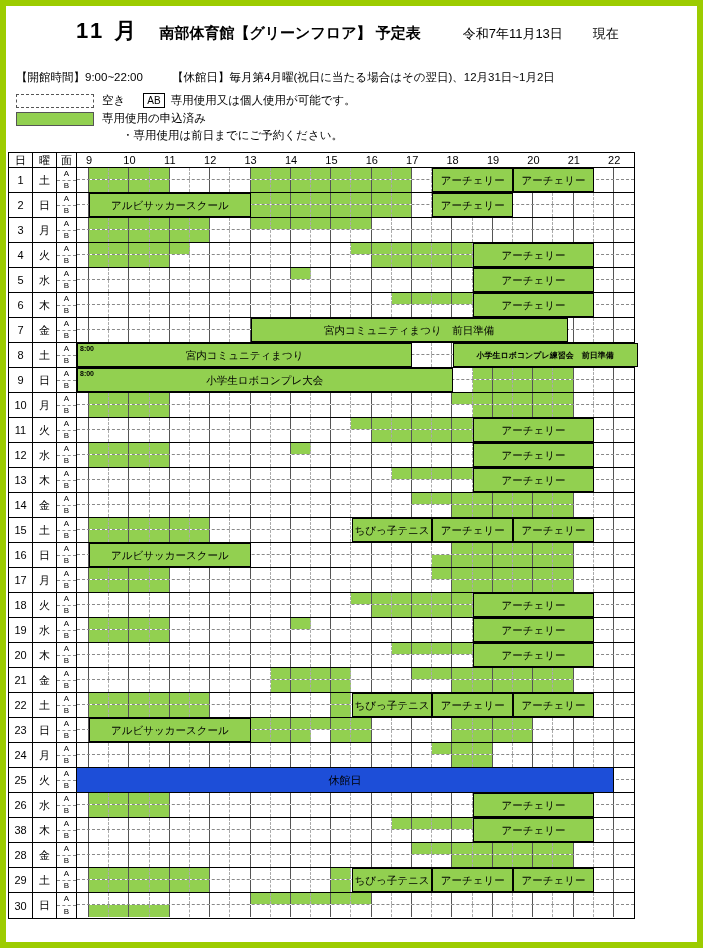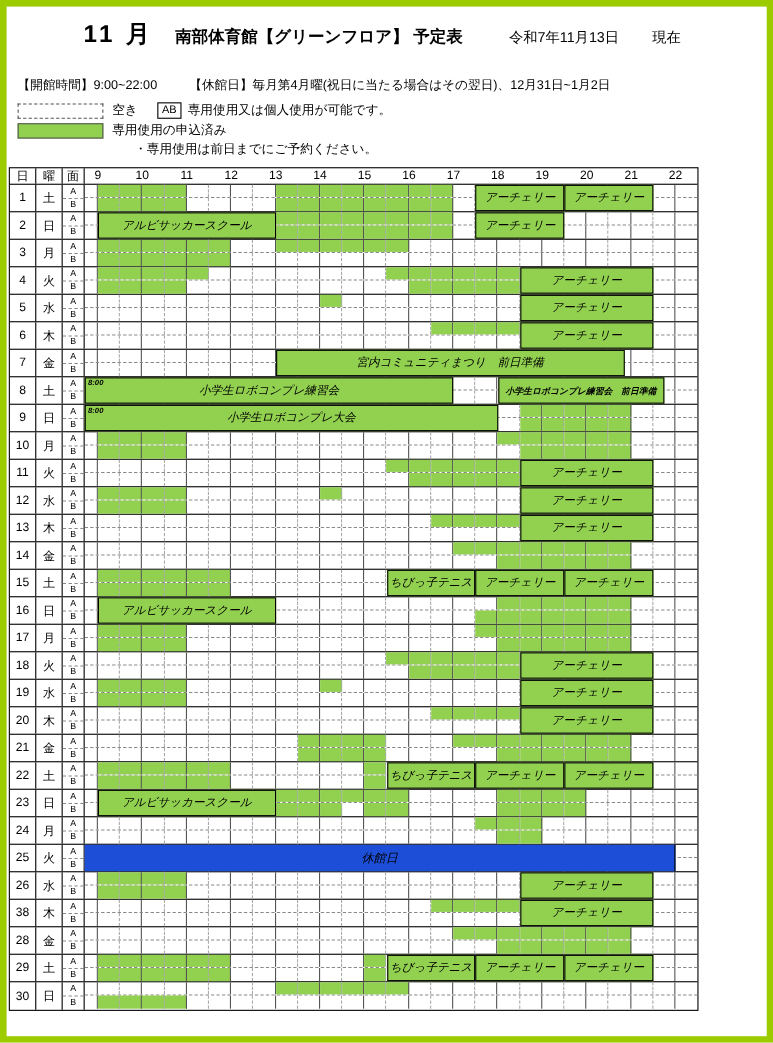--- a/index.html
+++ b/index.html
@@ -33,21 +33,21 @@
   .hc.day { width:24px; } .hc.wd { width:24px; } .hc.face { width:20px; }
   .hgrid { flex:1; position:relative; }
   .hlabel { position:absolute; top:0; transform:translateX(-50%); font-size:11px; line-height:14px; }
   .day-row { display:flex; height:25px; box-sizing:border-box; border-bottom:1px solid #000; }
   .day-row:last-child { border-bottom:none; }
   .c-day,.c-wd { width:24px; box-sizing:border-box; border-right:1px solid #000;
     display:flex; align-items:center; justify-content:center; font-size:11px; }
   .c-face { width:20px; box-sizing:border-box; border-right:1px solid #000; display:flex; flex-direction:column; }
   .c-face .f { flex:1; display:flex; align-items:center; justify-content:center; font-size:8px; line-height:8px; }
   .c-face .f.a { border-bottom:1px dashed #888; box-sizing:border-box; }
-  .grid { flex:1; position:relative;font-style:italic; }
+  .grid { flex:1; position:relative; }
   .subrow { position:absolute; left:0; right:0; height:12px; display:flex; box-sizing:border-box; }
   .subrow.a { top:0; border-bottom:1px dashed #888; }
   .subrow.b { top:12px; }
   .padl { width:12px; box-sizing:border-box; border-right:1px solid #555; flex:none; }
   .slot { width:20.2px; box-sizing:border-box; flex:none; }
   .slot.hh { border-right:1px dashed #aaa; }
   .slot.fh { border-right:1px solid #555; }
   .slot.g { background:#92d050; }
   .padr { flex:1; }
   .block { position:absolute; background:#92d050; border:1px solid #000; box-sizing:border-box;
@@ -692,24 +692,24 @@
               <div class="slot fh"></div>
               <div class="slot hh"></div>
               <div class="slot fh"></div>
               <div class="slot hh"></div>
               <div class="slot fh"></div>
               <div class="slot hh"></div>
               <div class="slot fh"></div>
               <div class="padr"></div>
             </div>
             <div class="block" style="left: 0px; width: 335.2px; top: 0px; height: 24px;">
-              <span>小学生ロボコンプレ練習会</span>
+              <span>宮内コミュニティまつり</span>
               <div class="pre8">8:00</div>
             </div>
-            <div class="block small" style="left: 375.6px; width: 151px; top: 0px; height: 24px;">
+            <div class="block small" style="left: 375.6px; width: 185px; top: 0px; height: 24px;">
               <span>小学生ロボコンプレ練習会　前日準備</span>
             </div>
           </div>
         </div>
         <div class="day-row">
           <div class="c-day">9</div>
           <div class="c-wd">日</div>
           <div class="c-face">
             <div class="f a">A</div>
             <div class="f b">B</div>

